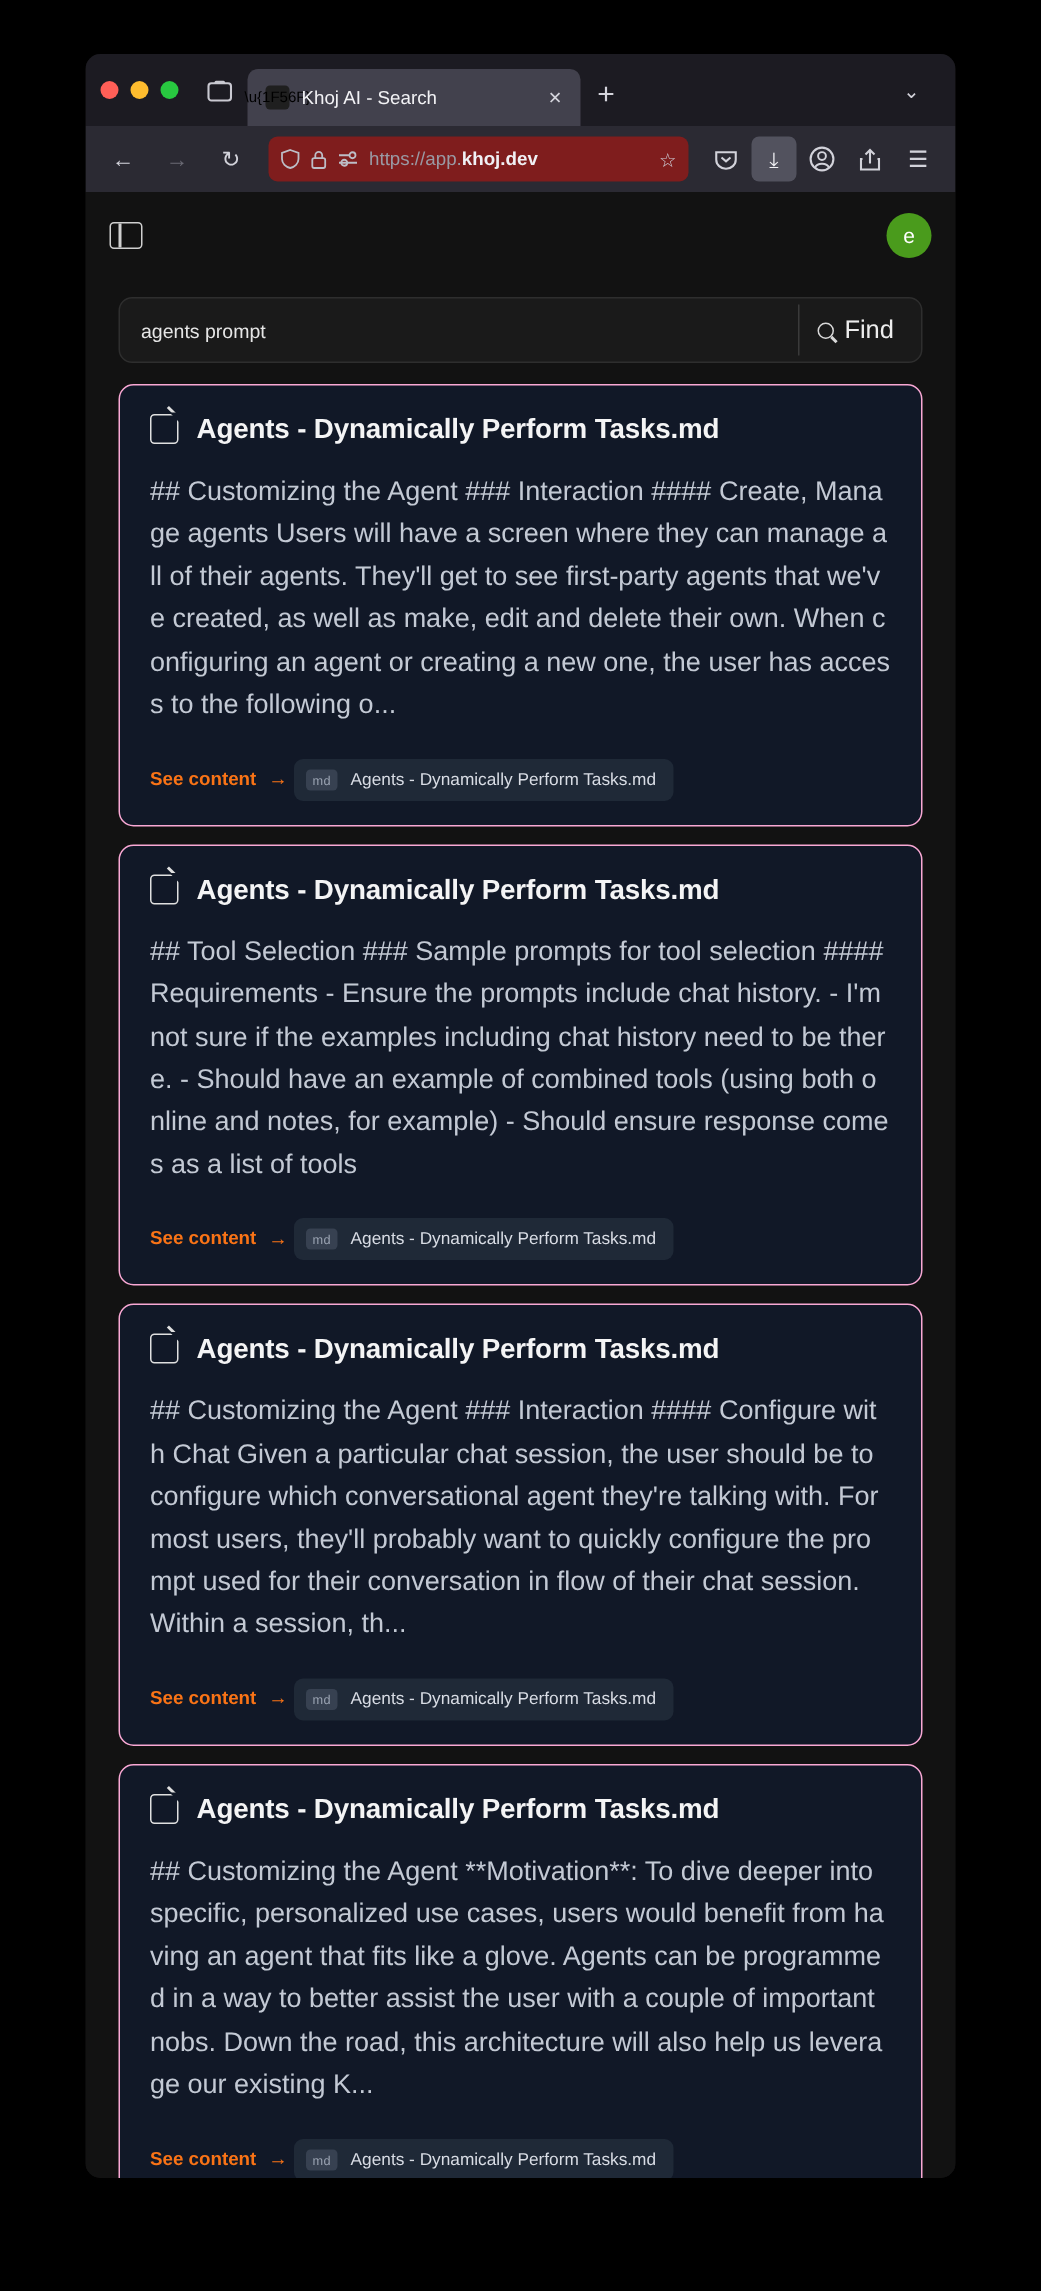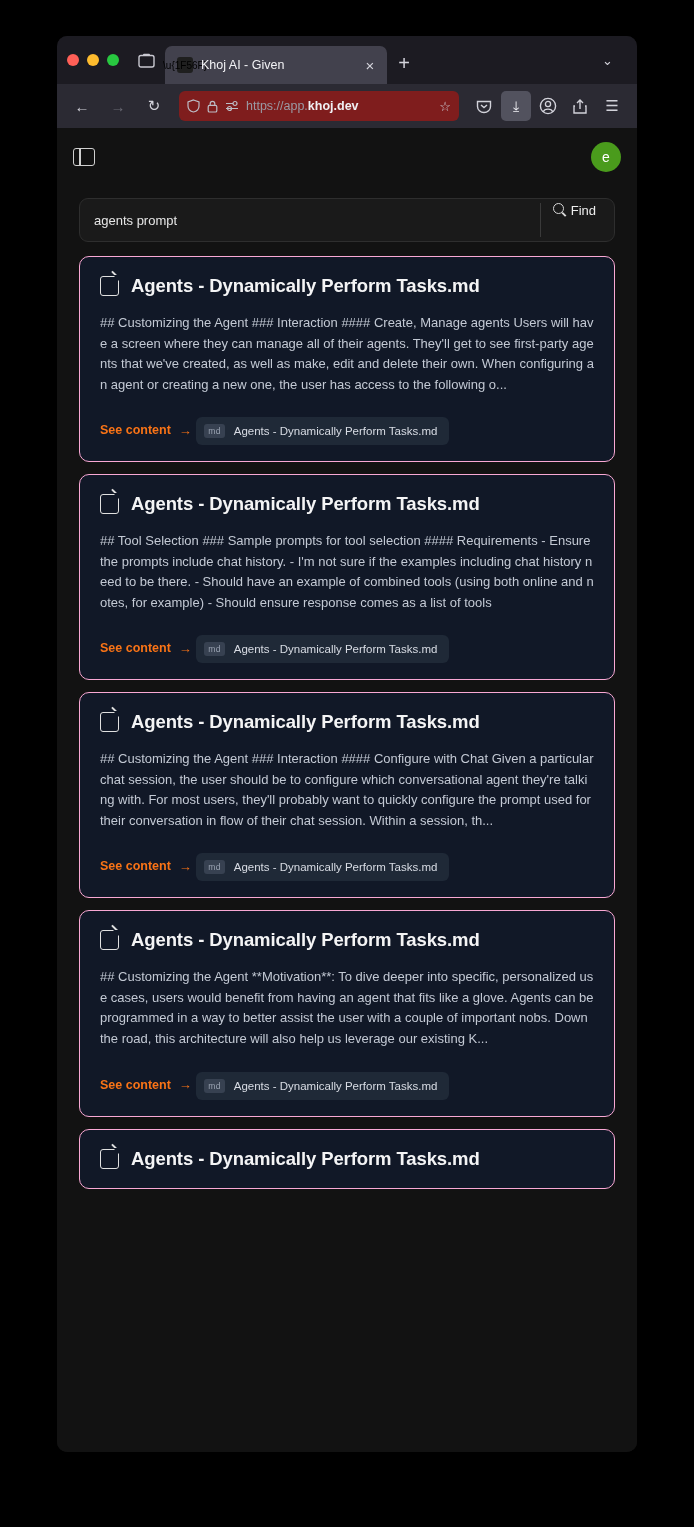--- a/index.html
+++ b/index.html
@@ -206,27 +206,27 @@
     flex: 1;
     background: transparent;
     border: none;
     outline: none;
     color: #e6e6e6;
     font-size: 13px;
     font-family: "Liberation Sans", sans-serif;
   }
   .find-btn {
     display: flex;
-    align-items: flex-start;
+    align-items: center;
     gap: 7px;
     height: 34px;
     padding: 0 14px 0 12px;
     border-left: 1px solid #3a3a3a;
     color: #ededed;
-    font-size: 13px;
+    font-size: 17px;
   }
   .mag {
     width: 11px; height: 11px;
     border: 1.6px solid #d8d8d8;
     border-radius: 50%;
     position: relative;
     display: inline-block;
   }
   .mag::after {
     content: "";
@@ -276,21 +276,21 @@
   }
   .card-title {
     color: #f4f4f5;
     font-size: 18.5px;
     font-weight: 700;
     letter-spacing: -0.1px;
   }
   .card-body {
     margin-top: 16px;
     color: #c3c9d4;
-    font-size: 13px;
+    font-size: 18px;
     line-height: 1.58;
     word-break: break-all;
   }
   .see-content {
     margin-top: 18px;
     display: inline-flex;
     align-items: center;
     gap: 8px;
     color: #f97316;
     font-size: 12.5px;
@@ -329,21 +329,21 @@
       <span class="dot green"></span>
     </div>
     <div class="chrome-icon-btn">
       <svg width="17" height="15" viewBox="0 0 17 15">
           <rect x="1" y="2.5" width="15" height="11.5" rx="2" fill="none" stroke="#c9c9d1" stroke-width="1.4"></rect>
           <rect x="5" y="0.8" width="7" height="2" rx="1" fill="#c9c9d1"></rect>
         </svg>
     </div>
     <div class="tab">
       <span class="tab-fav">\u{1F56F}</span>
-      <span class="tab-title">Khoj AI - Given</span>
+      <span class="tab-title">Khoj AI - Search</span>
       <span class="tab-close">×</span>
     </div>
     <div class="newtab">+</div>
     <div class="tabbar-right">
       <span class="chev">⌄</span>
     </div>
   </div>
 
   <div class="navbar">
     <div class="nav-btn">←</div>

